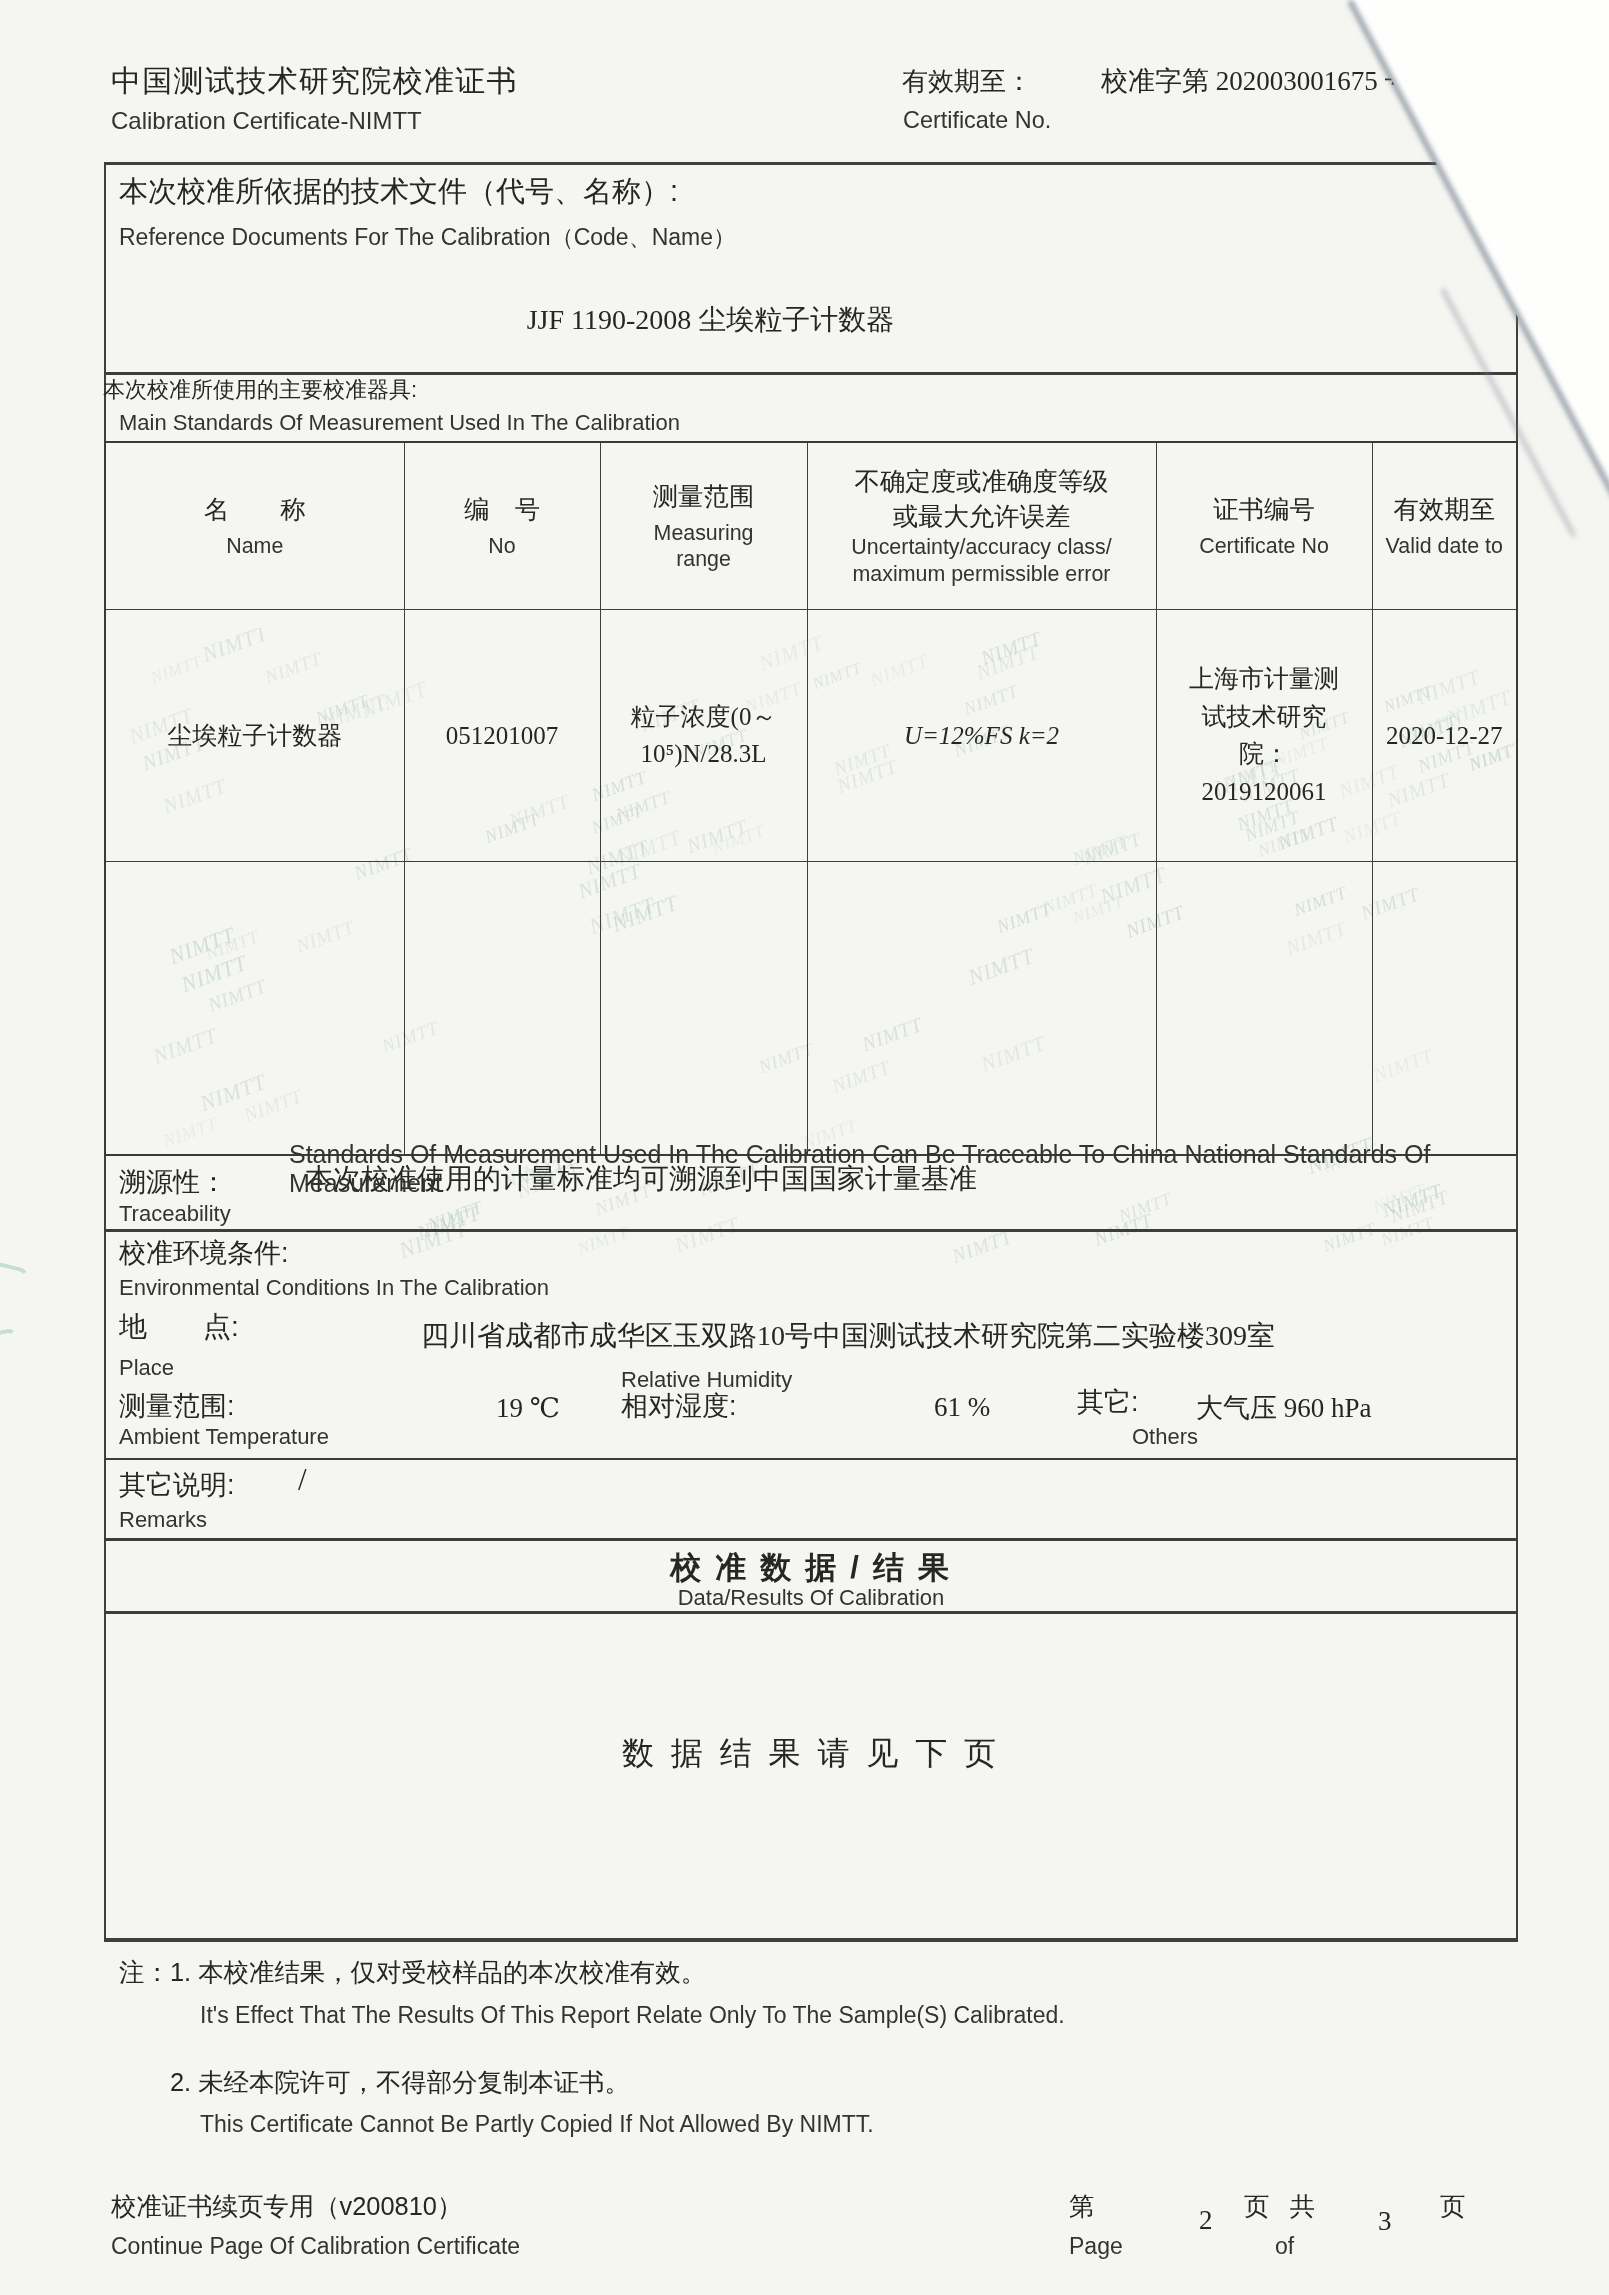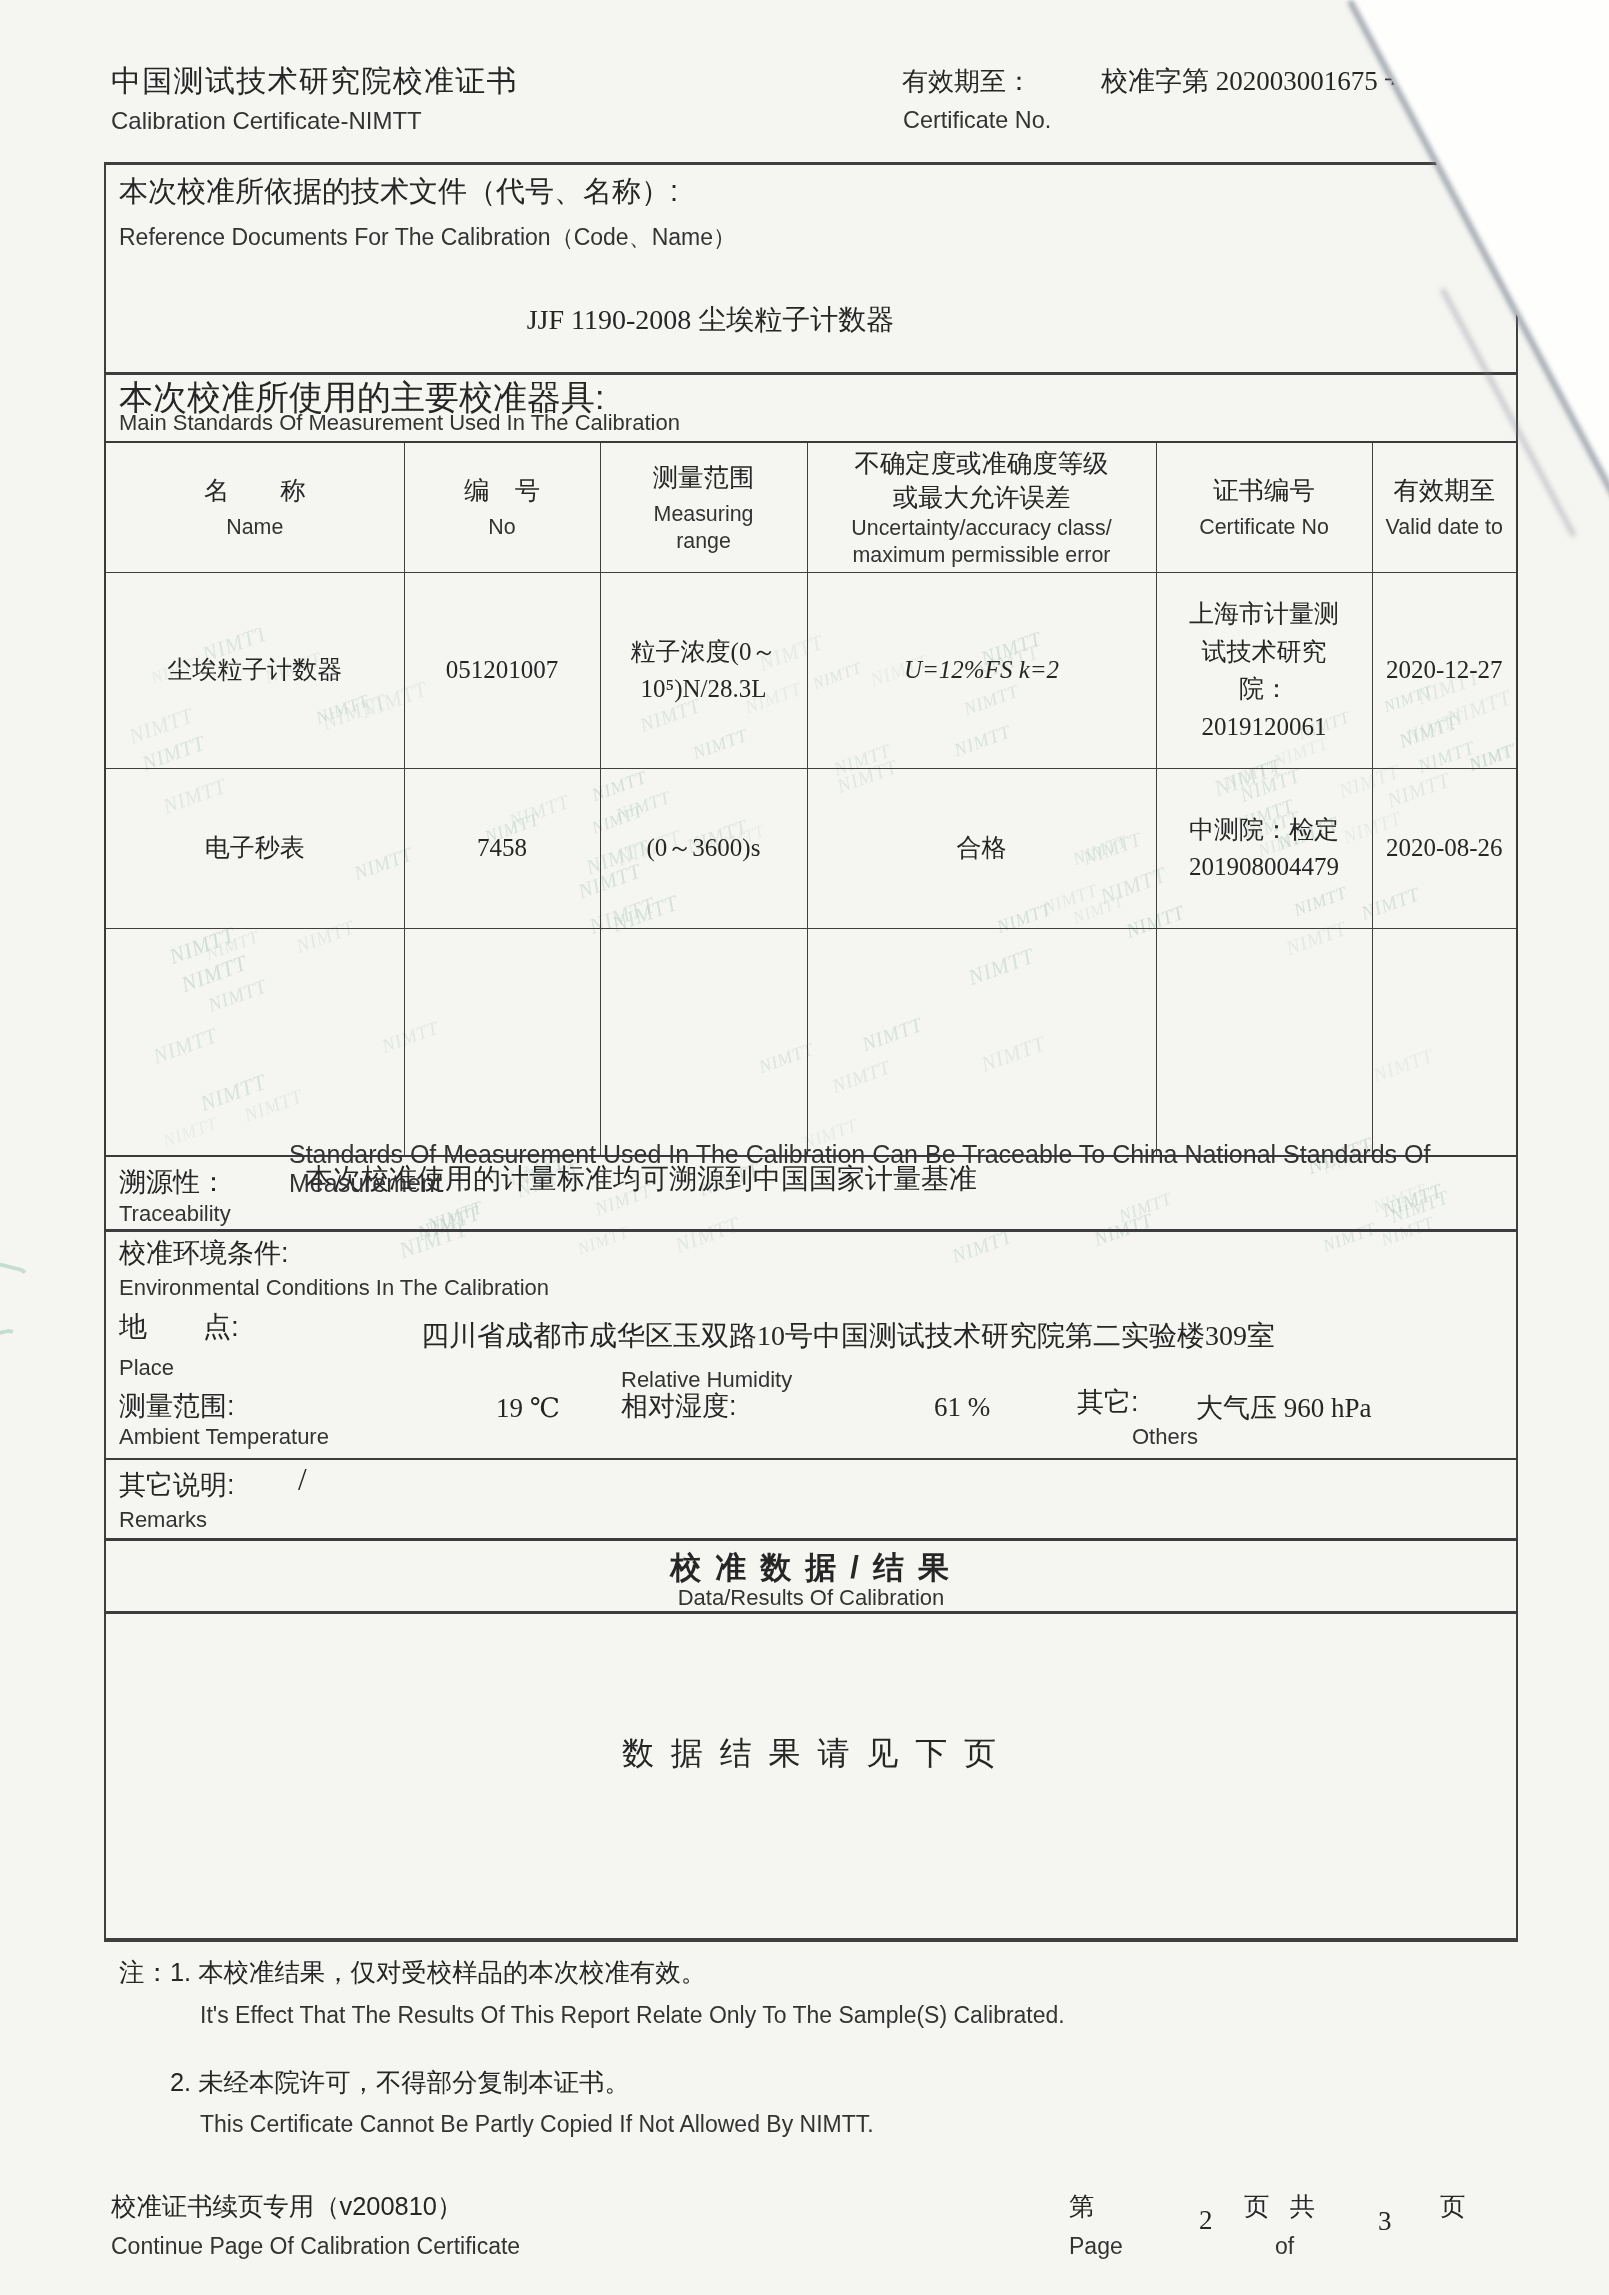--- a/index.html
+++ b/index.html
@@ -175,21 +175,21 @@
 <div class="abs en" style="left:903px;top:107px;font-size:23.4px">Certificate No.</div>
 
 <div class="content-box"></div>
 
 <div class="abs" style="left:119px;top:172px;font-size:29px">本次校准所依据的技术文件（代号、名称）:</div>
 <div class="abs en" style="left:119px;top:222px;font-size:23px">Reference Documents For The Calibration（Code、Name）</div>
 <div class="abs serif ctr" style="left:104px;top:301px;width:1213px;font-size:28px">JJF 1190-2008  尘埃粒子计数器</div>
 
 <div class="hline" style="top:372px"></div>
 
-<div class="abs" style="left:119px;top:375px;font-size:34px">本次校准所使用的主要校准器具:</div>
+<div class="abs" style="left:103px;top:375px;font-size:22px">本次校准所使用的主要校准器具:</div>
 <div class="abs en" style="left:119px;top:410px;font-size:22px">Main Standards Of Measurement Used In The Calibration</div>
 
 <table class="std-table">
   <colgroup>
     <col style="width:299px">
       <col style="width:196px">
       <col style="width:207px">
     <col style="width:349px">
       <col style="width:216px">
       <col style="width:145px">
@@ -229,29 +229,20 @@
     <td class="cell serif">051201007</td>
     <td class="cell serif pre">粒子浓度(0～
 10⁵)N/28.3L</td>
     <td class="cell serif ital">U=12%FS k=2</td>
     <td class="cell serif pre">上海市计量测
 试技术研究
 院：
 2019120061</td>
     <td class="cell serif">2020-12-27</td>
   </tr>
-  <tr style="height:160px">
-    <td class="cell serif">电子秒表</td>
-    <td class="cell serif">7458</td>
-    <td class="cell serif">(0～3600)s</td>
-    <td class="cell serif">合格</td>
-    <td class="cell serif pre">中测院：检定
-201908004479</td>
-    <td class="cell serif">2020-08-26</td>
-  </tr>
   <tr style="height:228px">
     <td></td>
         <td></td>
         <td></td>
     <td></td>
         <td></td>
         <td></td>
   </tr>
 </tbody>
   </table>

